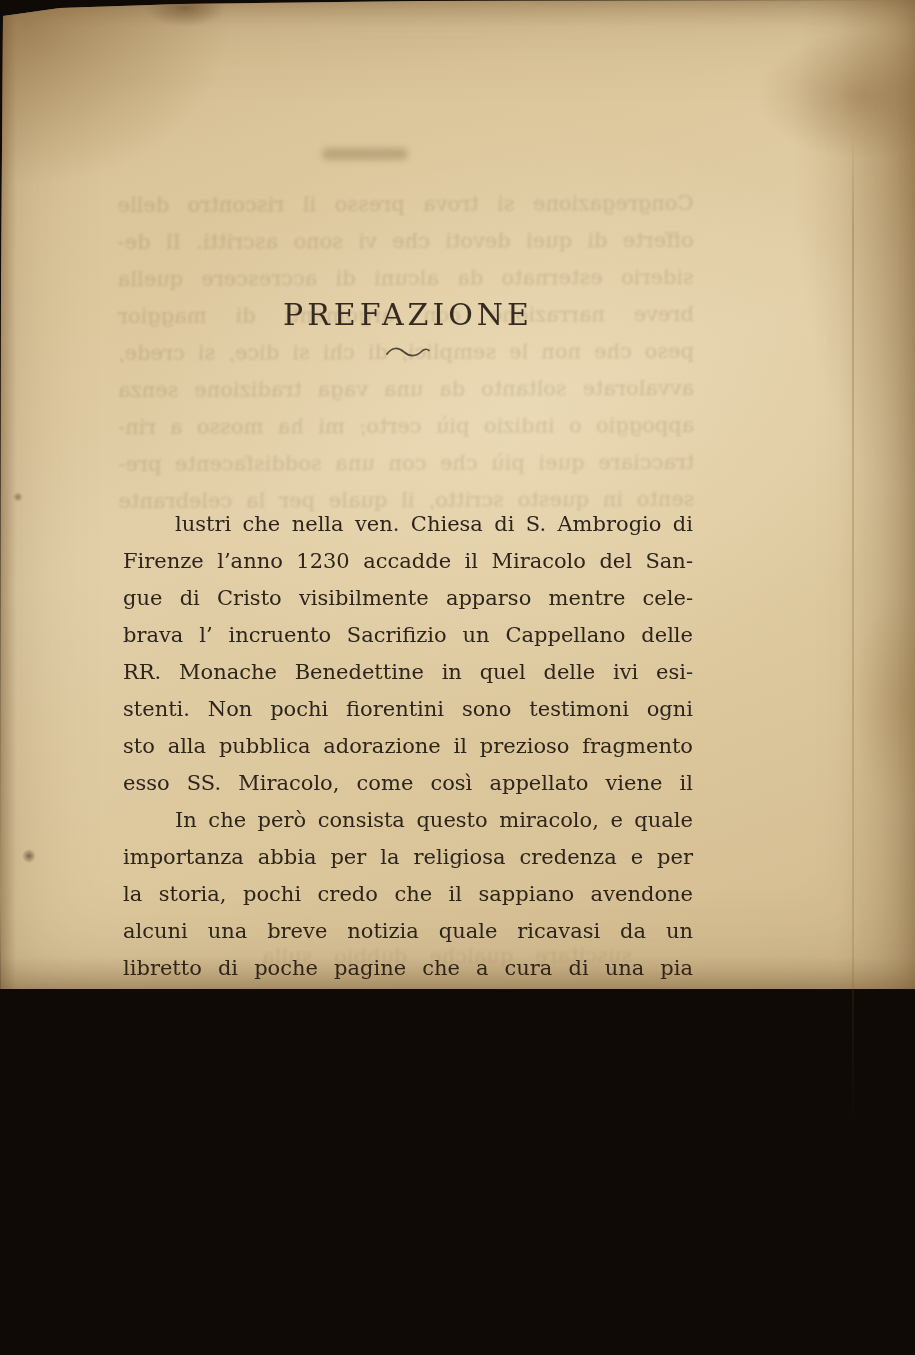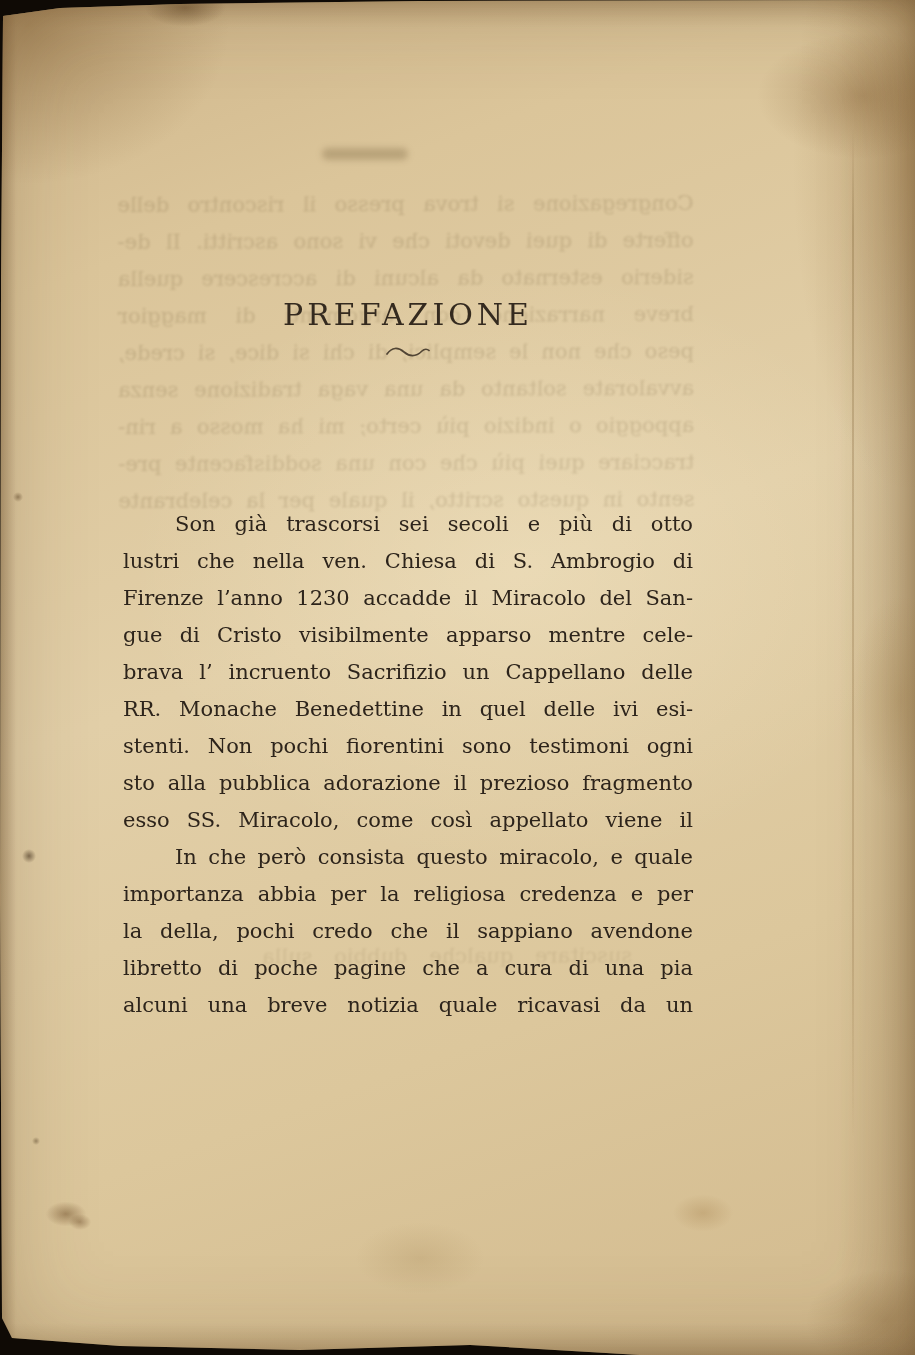--- a/index.html
+++ b/index.html
@@ -6,21 +6,21 @@
     margin: 0;
     padding: 0;
     width: 915px;
     height: 1355px;
     background: #0f0a05;
     overflow: hidden;
   }
   .scan {
     position: relative;
     width: 915px;
-    height: 1355px;
+    height: 989px;
     background: #0f0a05;
   }
   .page {
     position: absolute;
     inset: 0;
     background:
       linear-gradient(160deg, #cfb68b 0%, #dbc59a 18%, #e2cfa8 45%, #dcc79c 72%, #d2ba8e 100%);
     clip-path: polygon(
       3px 16px, 60px 8px, 180px 4px, 420px 1px, 915px 0px,
       915px 1355px, 640px 1355px, 470px 1345px, 300px 1350px,
@@ -175,35 +175,34 @@
     <h1 class="title">PREFAZIONE</h1>
 
     <div class="ornament-row">
       <svg width="46" height="14" viewBox="0 0 46 14">
         <path d="M2 9 C 7 2, 13 2, 19 7 C 25 12, 31 12, 37 6 C 39.5 3.5, 42.5 4, 44 5.5" fill="none" stroke="#3a2f23" stroke-width="1.7" stroke-linecap="round"></path>
       </svg>
     </div>
 
     <div class="body-text">
       <div class="para">
-          <div class="line">Son già trascorsi sei secoli e più di otto</div>
           <div class="line">lustri che nella ven. Chiesa di S. Ambrogio di</div>
           <div class="line">Firenze l’anno 1230 accadde il Miracolo del San-</div>
           <div class="line">gue di Cristo visibilmente apparso mentre cele-</div>
           <div class="line">brava l’ incruento Sacrifizio un Cappellano delle</div>
           <div class="line">RR. Monache Benedettine in quel delle ivi esi-</div>
           <div class="line">stenti. Non pochi fiorentini sono testimoni ogni</div>
           <div class="line">sto alla pubblica adorazione il prezioso fragmento</div>
           <div class="line">esso SS. Miracolo, come così appellato viene il</div>
         </div>
       <div class="para">
           <div class="line">In che però consista questo miracolo, e quale</div>
           <div class="line">importanza abbia per la religiosa credenza e per</div>
-          <div class="line">la della, pochi credo che il sappiano avendone</div>
+          <div class="line">la storia, pochi credo che il sappiano avendone</div>
+          <div class="line">alcuni una breve notizia quale ricavasi da un</div>
           <div class="line">libretto di poche pagine che a cura di una pia</div>
-          <div class="line">alcuni una breve notizia quale ricavasi da un</div>
         </div>
     </div>
 
     <div class="crease"></div>
     <div class="vignette"></div>
   </div>
 </div>
 
 </body></html>

